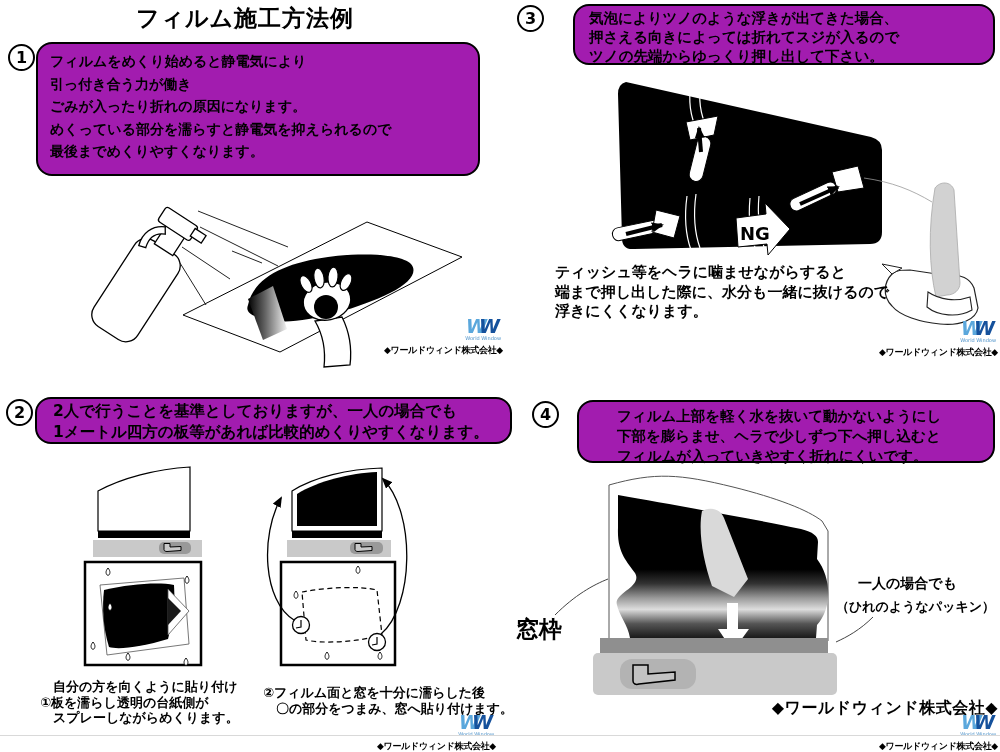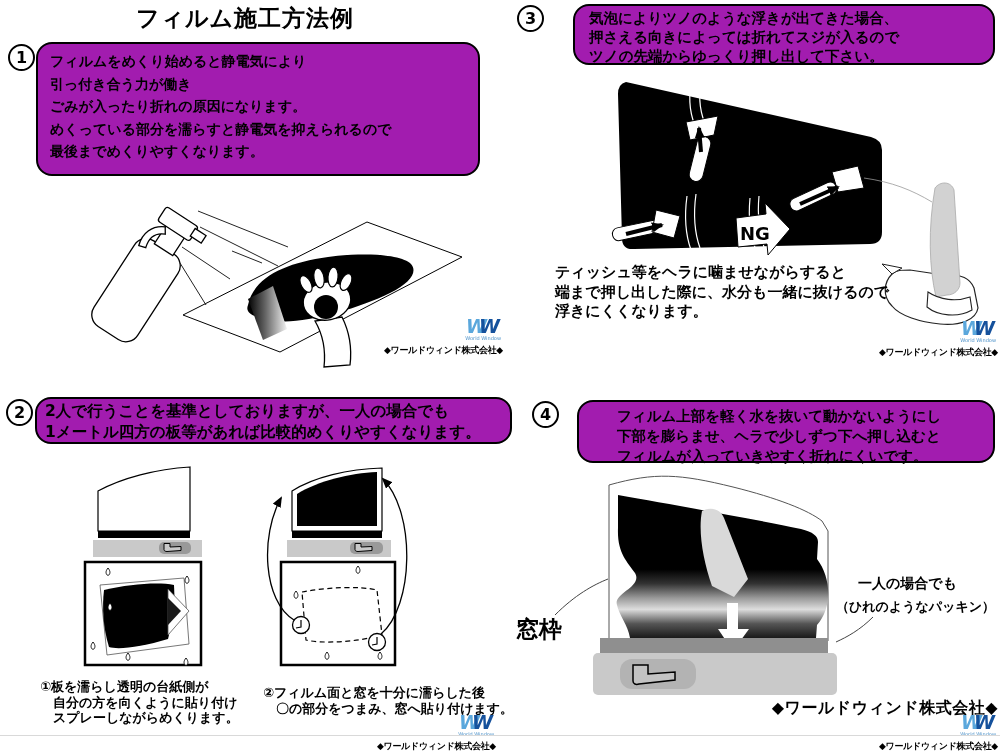--- a/index.html
+++ b/index.html
@@ -5,21 +5,21 @@
   html,body{margin:0;padding:0;background:#fff;}
   #page{position:relative;width:1000px;height:752px;background:#fff;overflow:hidden;
         font-family:"DejaVu Sans","Liberation Sans",sans-serif;color:#000;}
   .abs{position:absolute;}
   #title{left:110px;top:3px;width:270px;text-align:center;font-size:23px;font-weight:bold;letter-spacing:1px;}
   .circle-num{width:27px;height:27px;border:2px solid #000;border-radius:50%;
       display:flex;align-items:center;justify-content:center;font-size:16px;font-weight:bold;background:#fff;box-sizing:border-box;}
   .bubble{border:2px solid #000;border-radius:16px;background:#a21caf;font-weight:bold;box-sizing:border-box;}
   .bubble .ln{white-space:nowrap;}
   #box1{left:36px;top:42px;width:444px;height:134px;padding:6px 12px;font-size:14px;line-height:22.5px;}
-  #box2{left:35px;top:397px;width:477px;height:47px;padding:2px 8px;font-size:15.5px;line-height:21px;}
+  #box2{left:35px;top:397px;width:477px;height:47px;padding:2px 16px;font-size:15.5px;line-height:21px;}
   #box3{left:573px;top:4px;width:422px;height:61px;padding:3px 14px;font-size:14.5px;line-height:19px;}
   #box4{left:577px;top:400px;width:418px;height:63px;padding:4px 12px 4px 38px;font-size:14.5px;line-height:20px;}
   .notetext{font-weight:bold;}
   #note3{left:555px;top:263px;font-size:15px;line-height:19.5px;}
   #cap1{left:40px;top:679px;font-size:13px;line-height:15.5px;}
   #cap2{left:263px;top:685px;font-size:13px;line-height:16px;}
   #lbl-window-frame{left:516px;top:614px;font-size:23px;font-weight:bold;}
   #lbl-molding1{left:858px;top:575px;font-size:14px;font-weight:bold;}
   #lbl-molding2{left:836px;top:598px;font-size:13px;font-weight:bold;}
   #big-company{left:690px;top:698px;width:308px;text-align:right;font-size:16px;font-weight:bold;letter-spacing:0.5px;}
@@ -246,22 +246,22 @@
       <path d="M368,152 C355,165 342,172 331,177"></path>
     </g>
   </svg>
 
   <div class="abs notetext" id="note3">
     <div>ティッシュ等をヘラに噛ませながらすると</div>
     <div>端まで押し出した際に、水分も一緒に抜けるので</div>
     <div>浮きにくくなります。</div>
   </div>
   <div class="abs notetext" id="cap1">
+    <div>　自分の方を向くように貼り付け</div>
     <div>①板を濡らし透明の台紙側が</div>
-    <div>　自分の方を向くように貼り付け</div>
     <div>　スプレーしながらめくります。</div>
   </div>
   <div class="abs notetext" id="cap2">
     <div>②フィルム面と窓を十分に濡らした後</div>
     <div>　〇の部分をつまみ、窓へ貼り付けます。</div>
   </div>
 
   <div class="abs" id="lbl-window-frame">窓枠</div>
   <div class="abs" id="lbl-molding1">一人の場合でも</div>
   <div class="abs" id="lbl-molding2">（ひれのようなパッキン）</div>

